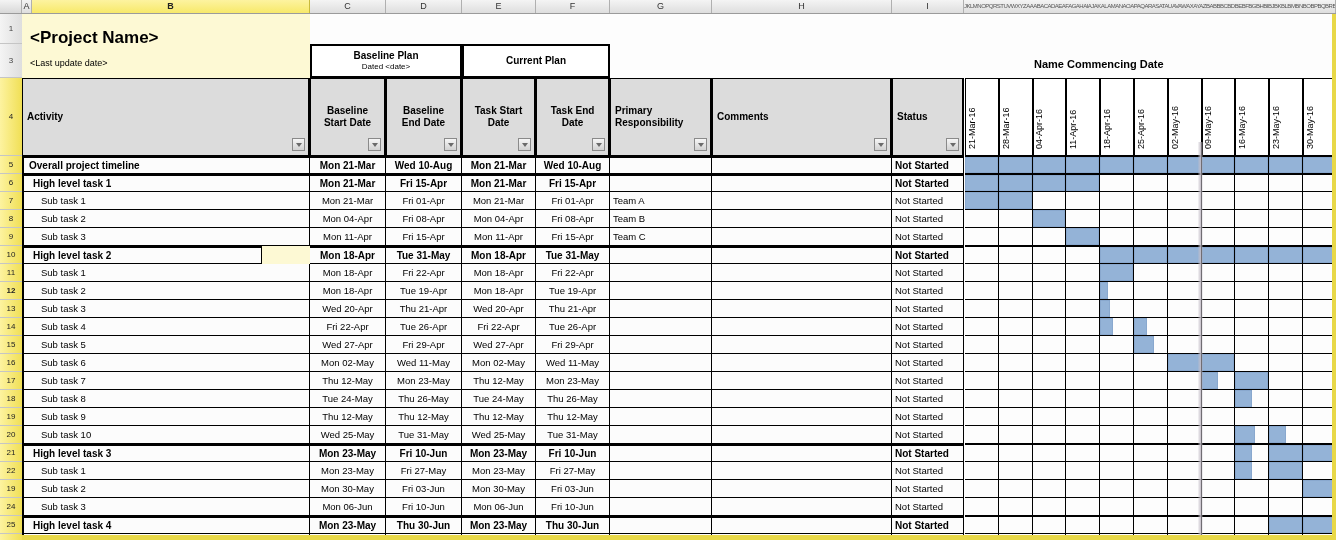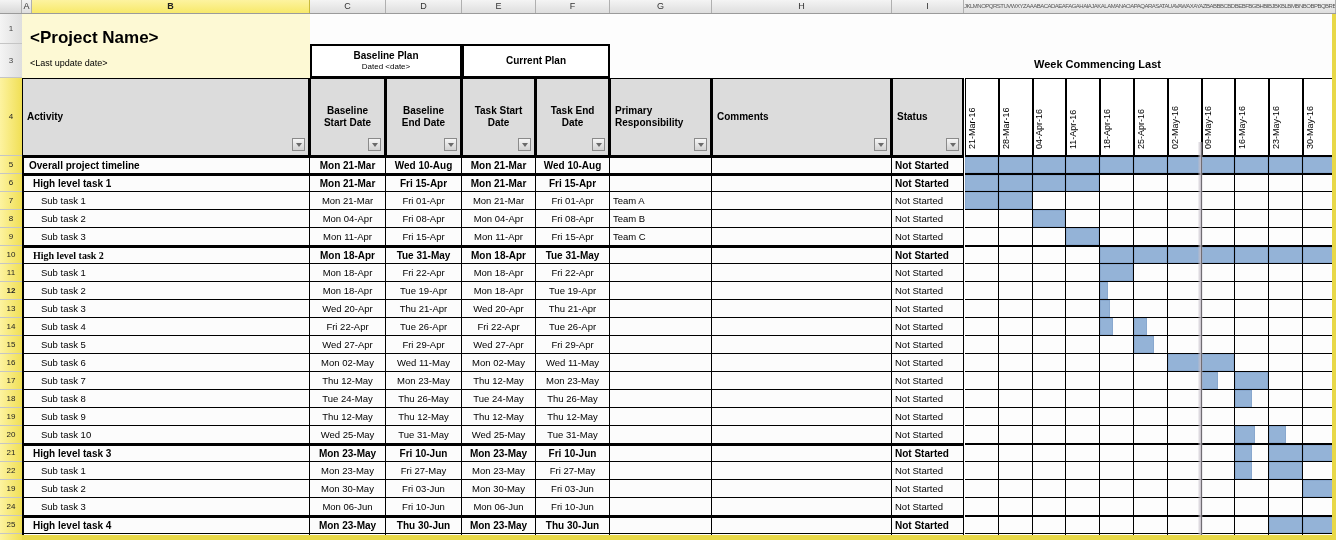--- a/index.html
+++ b/index.html
@@ -263,21 +263,21 @@
       <div class="last-update">&lt;Last update date&gt;</div>
     </div>
 
     <div class="grp" style="left:440px; width:148px;">
       <div class="grp-title">Current Plan</div>
     </div>
     <div class="grp" style="left:288px; width:152px;">
       <div class="grp-title">Baseline Plan</div>
       <div class="grp-sub">Dated &lt;date&gt;</div>
     </div>
-    <div class="wcd">Week Commencing Last</div>
+    <div class="wcd">Name Commencing Date</div>
 
     <div class="hdr-row" id="hdrrow">
         <div class="hcell lft" style="left: 0px; width: 288px;">
           <div class="txt">
             <div>Activity</div>
           </div>
           <div class="filter"></div>
         </div>
         <div class="hcell ctr" style="left: 288px; width: 76px;">
           <div class="txt">
@@ -579,21 +579,21 @@
           </div>
           <div class="cell gantt" style="left: 1078.2px; width: 33.8px;"></div>
           <div class="cell gantt" style="left: 1112px; width: 33.8px;"></div>
           <div class="cell gantt" style="left: 1145.8px; width: 33.8px;"></div>
           <div class="cell gantt" style="left: 1179.6px; width: 33.8px;"></div>
           <div class="cell gantt" style="left: 1213.4px; width: 33.8px;"></div>
           <div class="cell gantt" style="left: 1247.2px; width: 33.8px;"></div>
           <div class="cell gantt" style="left: 1281px; width: 33.8px;"></div>
         </div>
         <div class="row level-high" style="height: 18px;">
-          <div class="cell activity" style="left: 0px; width: 288px; font-family: Liberation Serif, serif;">
+          <div class="cell activity" style="left: 0px; width: 240px;">
             <span class="lbl">High level task 2</span>
           </div>
           <div class="cell ctr" style="left: 288px; width: 76px;">
             <span class="lbl">Mon 18-Apr</span>
           </div>
           <div class="cell ctr" style="left: 364px; width: 76px;">
             <span class="lbl">Tue 31-May</span>
           </div>
           <div class="cell ctr" style="left: 440px; width: 74px;">
             <span class="lbl">Mon 18-Apr</span>

